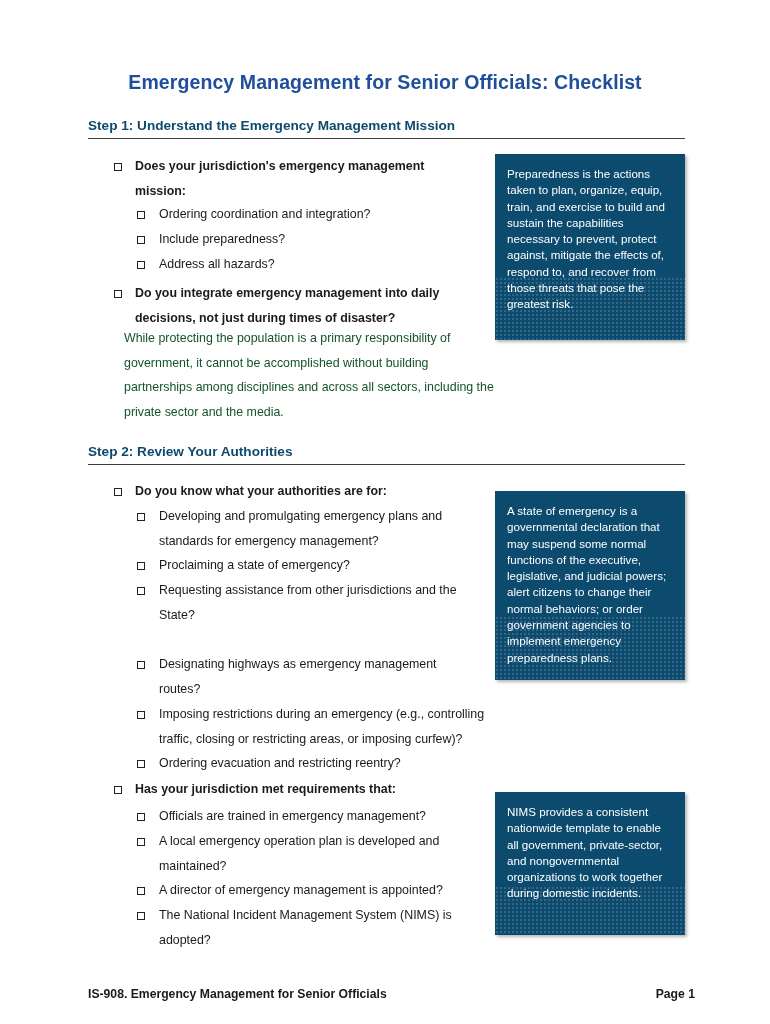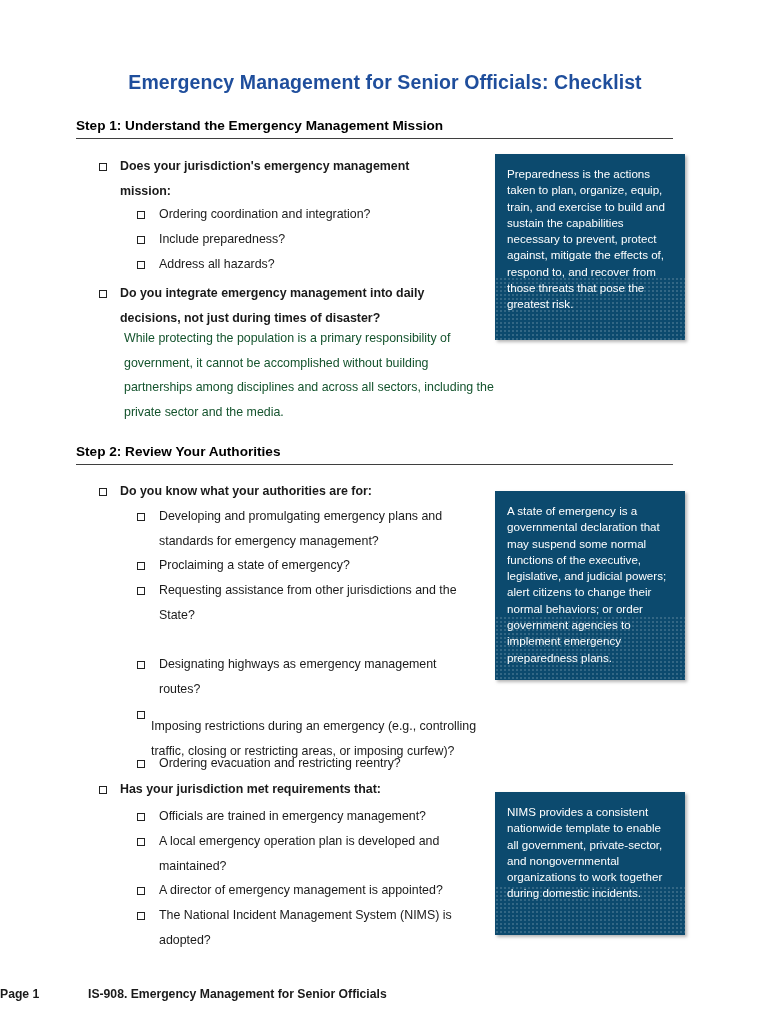--- a/index.html
+++ b/index.html
@@ -34,25 +34,25 @@
     text-align: center;
     font-size: 19.5px;
     font-weight: bold;
     color: #1f4e9c;
     letter-spacing: 0.1px;
   }
 
   
   .step-heading {
     position: absolute;
-    left: 76px;
+    left: 88px;
     width: 597px;
     font-size: 13.6px;
     font-weight: bold;
-    color: #000000;
+    color: #0c4a6e;
     padding-bottom: 5px;
     border-bottom: 1.4px solid #3f3f3f;
     white-space: nowrap;
   }
   #step1-heading { top: 93px; }
   #step2-heading { top: 419px; }
 
   
   .check-row {
     position: absolute;
@@ -85,21 +85,21 @@
   }
   .plain-para {
     position: absolute;
     font-size: 12.4px;
     line-height: 24.6px;
     font-weight: normal;
     color: #14532d;
   }
 
   
-  .lvl1-row { left: 99px; }
+  .lvl1-row { left: 114px; }
   .lvl2-row { left: 137px; }
 
   
   .callout {
     position: absolute;
     background: #0c4a6e;
     color: #ffffff;
     font-size: 11.6px;
     font-weight: normal;
     line-height: 16.3px;
@@ -130,21 +130,21 @@
 
   
   .footer {
     position: absolute;
     top: 962px;
     font-size: 12.2px;
     font-weight: bold;
     color: #1a1a1a;
   }
   #footer-left  { left: 88px; }
-  #footer-right { left: 0; width: 685px; }
+  #footer-right { left: 10px; width: 685px; text-align: right; }
 </style>
 </head>
 <body>
 
 <div class="page">
 
   <div class="doc-title">Emergency Management for Senior Officials:  Checklist</div>
 
   <div class="step-heading" id="step1-heading">Step 1:  Understand the Emergency Management Mission</div>
 
@@ -196,21 +196,21 @@
     <span class="cbox"></span>
     <span class="ctext lvl2">Requesting assistance from other jurisdictions and the State?</span>
   </div>
 
 
   <div class="check-row lvl2-row" style="top:632px; width:338px;">
     <span class="cbox"></span>
     <span class="ctext lvl2">Designating highways as emergency management routes?</span>
   </div>
 
-  <div class="check-row lvl2-row" style="top:682px; width:360px;flex-direction:column;">
+  <div class="check-row lvl2-row" style="top:682px; width:360px;">
     <span class="cbox"></span>
     <span class="ctext lvl2">Imposing restrictions during an emergency (e.g., controlling traffic, closing or restricting areas, or imposing curfew)?</span>
   </div>
 
   <div class="check-row lvl2-row" style="top:731px; width:338px;">
     <span class="cbox"></span>
     <span class="ctext lvl2">Ordering evacuation and restricting reentry?</span>
   </div>
 
   <div class="check-row lvl1-row" style="top:757px; width:360px;">

